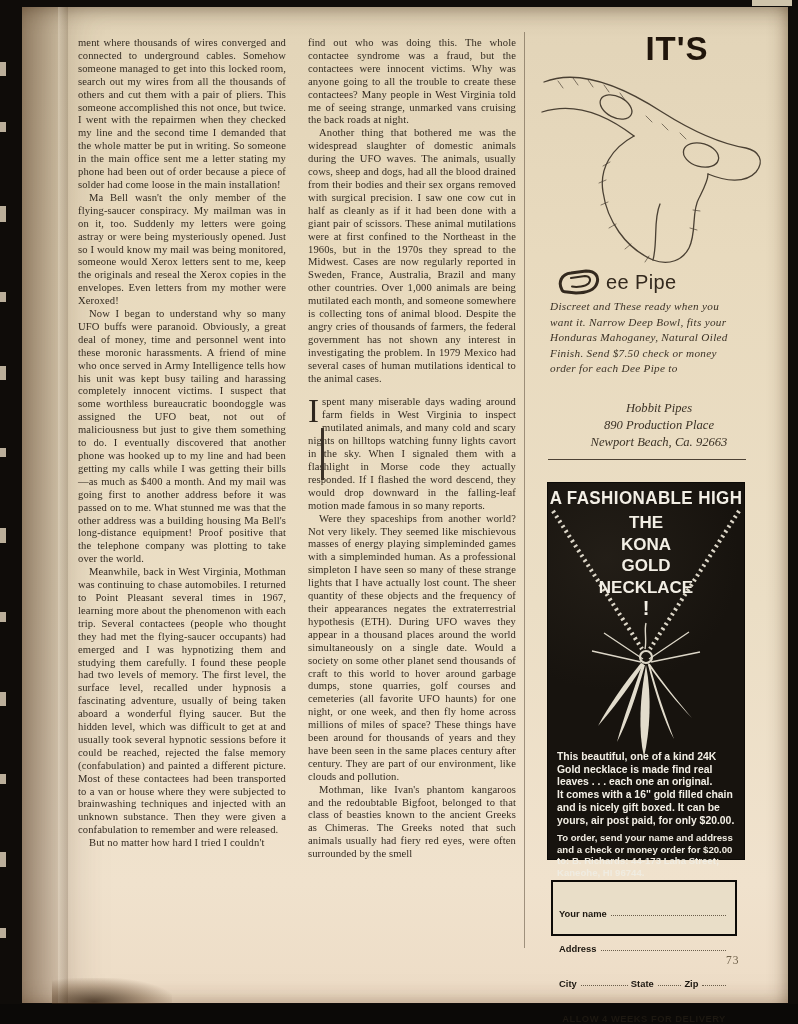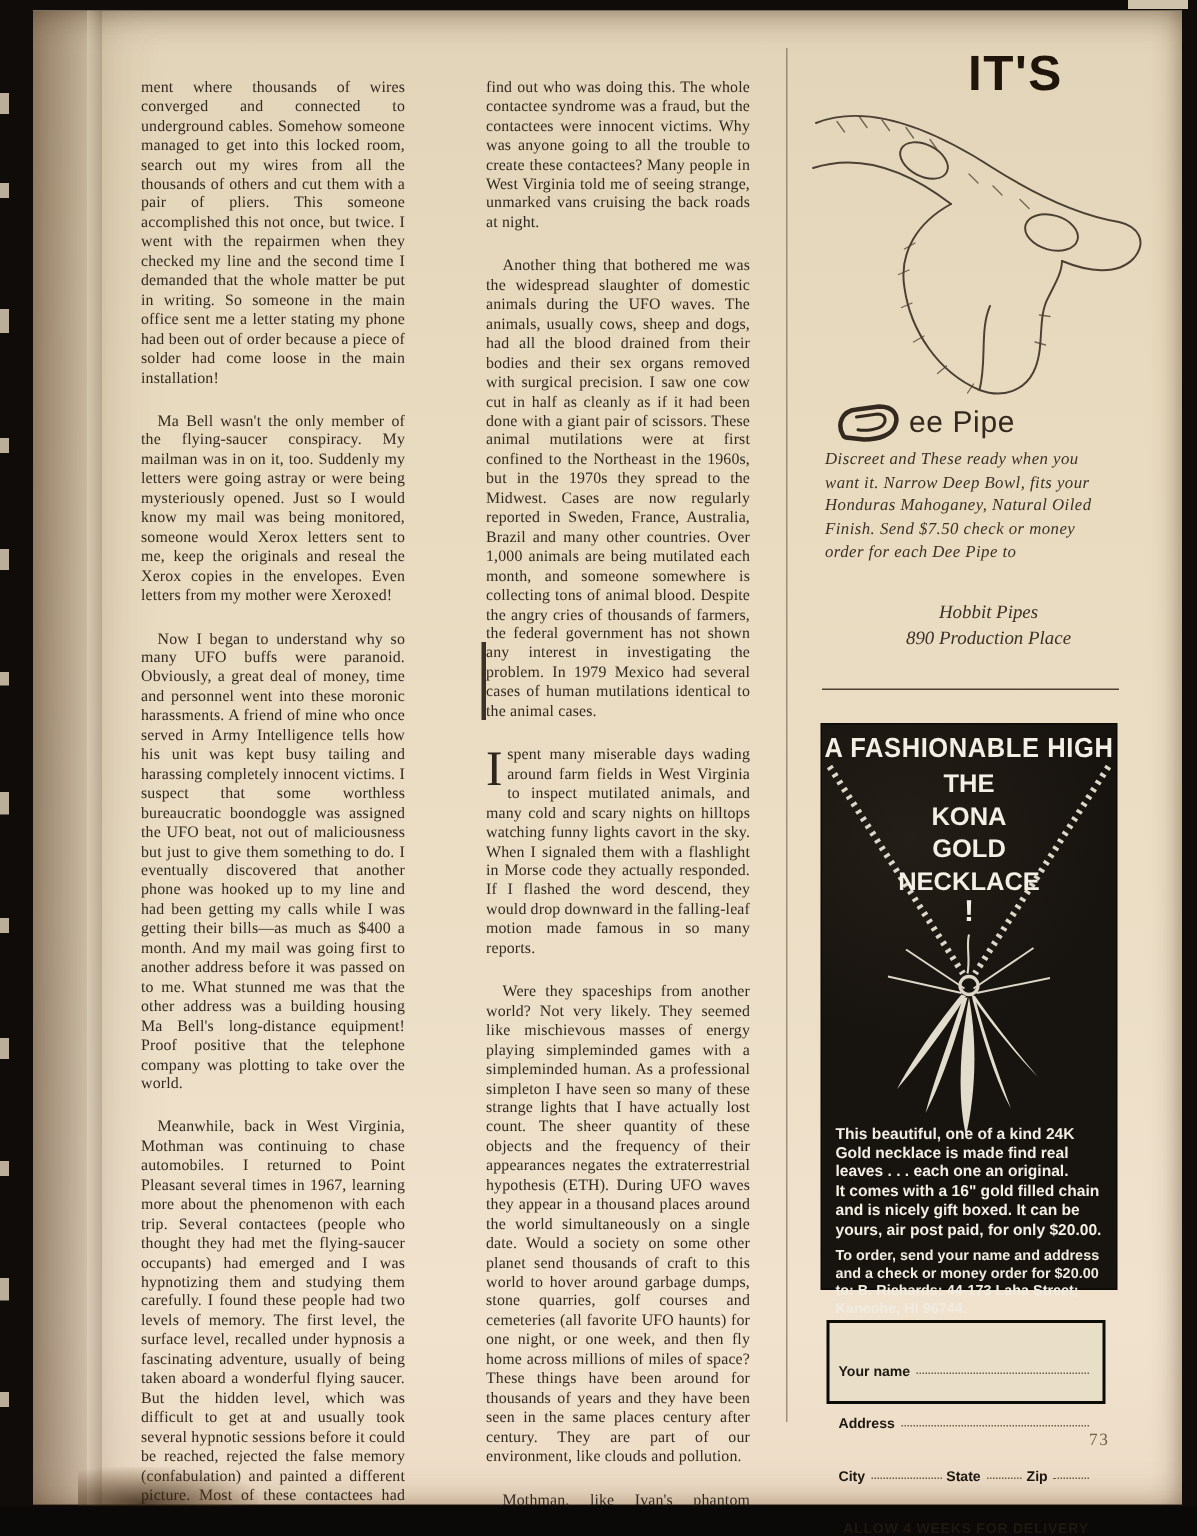--- a/index.html
+++ b/index.html
@@ -25,21 +25,21 @@
     background:radial-gradient(ellipse at 35% 70%,rgba(45,28,12,.75) 0%,rgba(80,52,25,.35) 45%,rgba(80,52,25,0) 75%);}
   .tick{position:absolute;left:0;width:6px;background:#d9cdb4;opacity:.85;}
   
   .col{
     position:absolute;top:37px;width:208px;
     font-size:10.6px;line-height:12.9px;color:#322a20;
     text-align:justify;letter-spacing:.1px;
   }
   .col1{left:78px;}
   .col2{left:308px;}
-  .para{margin:16px;text-indent:11px;}
+  .para{margin:0;text-indent:11px;}
   .para.first{text-indent:0;}
   .para.gap{margin-top:11px;text-indent:0;}
   .dropcap{
     float:left;font-size:33px;line-height:26px;padding:2px 3px 0 0;color:#2e261d;
     font-family:"Liberation Serif",serif;
   }
   .column-rule{position:absolute;left:524px;top:32px;width:1px;height:916px;background:rgba(92,79,60,.55);}
   .section-bar{position:absolute;left:321px;top:428px;width:3px;height:52px;background:#3a3127;}
   
   .its{
@@ -172,20 +172,21 @@
   <div>Discreet and These ready when you</div>
   <div>want it.  Narrow Deep Bowl, fits your</div>
   <div>Honduras Mahoganey, Natural Oiled</div>
   <div>Finish.  Send $7.50 check or money</div>
   <div>order for each Dee Pipe to</div>
 </div>
 
 <div class="pipe-addr">
   <div>Hobbit Pipes</div>
   <div>890 Production Place</div>
+  <div>Newport Beach, Ca.  92663</div>
 </div>
 
 <div class="pipe-hr"></div>
 
 <div class="neck">
   <svg class="art" width="196" height="460" viewBox="0 0 196 460">
     <g stroke="#ddd7c8" fill="none">
       <path d="M5,28 L94,166" stroke-width="4.2" stroke-dasharray="2.2 3.6"></path>
       <path d="M191,28 L102,166" stroke-width="4.2" stroke-dasharray="2.2 3.6"></path>
       <path d="M98,140 C96,148 99,156 97,166" stroke-width="1.4"></path>

